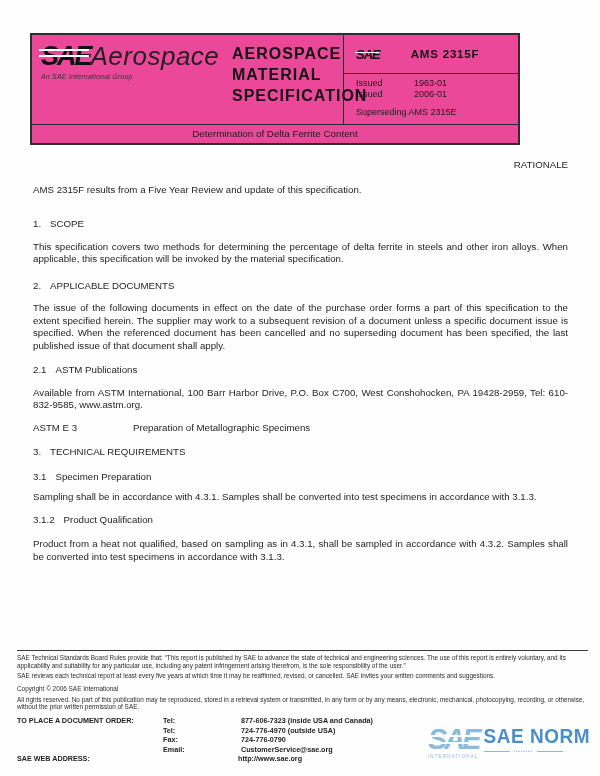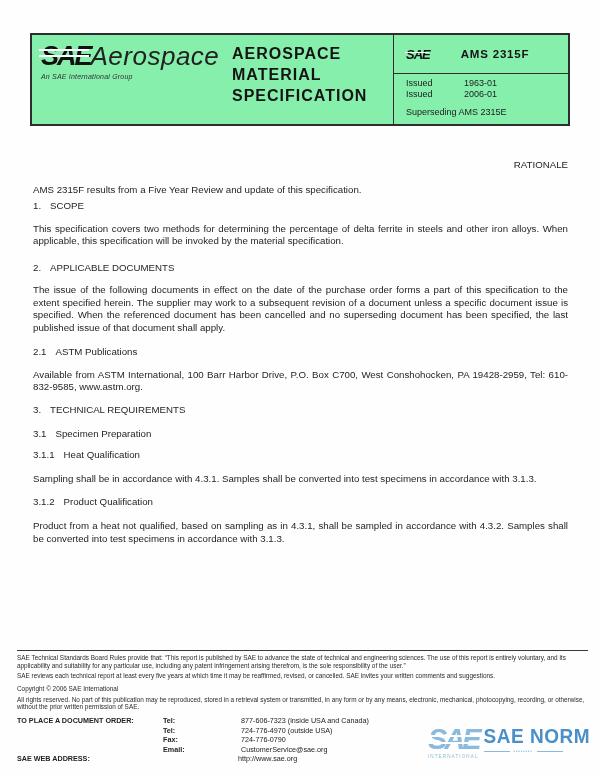--- a/index.html
+++ b/index.html
@@ -8,22 +8,22 @@
     background:#fbfbfa;
     font-family:"Liberation Sans", sans-serif;
     color:#1c1c1c;
     position:relative;
     overflow:hidden;
   }
   .page { position:absolute; inset:0; background:#fefefe; }
 
   
   .header-box {
-    position:absolute; left:30px; top:33px; width:540px;
-    border:2px solid #2e2e2e; background:#86efac;
+    position:absolute; left:30px; top:33px; width:490px;
+    border:2px solid #2e2e2e; background:#ec4899;
   }
   .header-row1 { display:flex; height:89px; }
   .cell-main { flex:1; position:relative; }
 
   .logo-block { position:absolute; left:9px; top:6px; }
   .logo-line { white-space:nowrap; }
   .sae-big {
     font-weight:bold; font-style:italic; font-size:27px; letter-spacing:-2px;
     position:relative; display:inline-block; color:#111;
   }
@@ -61,41 +61,41 @@
   .spec-body {
     position:absolute; left:33px; top:153px; width:535px;
     font-size:9.7px; line-height:12.5px; color:#1e1e1e;
   }
   .h-center { text-align:right; margin-top:6px; margin-bottom:12px; }
   .para { text-align:justify; }
   .h-sec { white-space:nowrap; }
   .h-num { display:inline-block; margin-right:9px; }
   .mb-sm { margin-bottom:10px; }
   .mb-md { margin-bottom:12px; }
-  .mb-lg { margin-bottom:4px; }
+  .mb-lg { margin-bottom:22px; }
   .mb-xl { margin-bottom:14px; }
   .mb-xs { margin-bottom:8px; }
   .astm-row { margin-bottom:12px; }
   .astm-ref { display:inline-block; width:100px; }
 
   
   .footer-rule { position:absolute; left:17px; top:650px; width:571px; border-top:1.2px solid #3a3a3a; }
   .footer-legal {
     position:absolute; left:17px; top:654px; width:572px;
     font-size:6.4px; line-height:7.6px; color:#2a2a2a;
   }
   .fl { text-align:left; }
   .fmb1 { margin-bottom:3px; }
   .fmb2 { margin-bottom:5.5px; }
 
   .order-block { position:absolute; left:17px; top:716px; font-size:7.2px; line-height:9.6px; color:#222; }
   .order-row { display:flex; }
   .order-label { width:146px; font-weight:bold; }
   .c-label { width:42px; font-weight:bold; }
-  .c-value { font-weight:normal;padding-left:36px; }
+  .c-value { font-weight:bold;padding-left:36px; }
   .web-row { margin-top:0;gap:39px; }
 
   
   .watermark {
     position:absolute; right:10px; top:726px;
     display:flex; align-items:flex-start; gap:5px;
   }
   .wm-left { text-align:center; }
   .wm-sae {
     font-weight:bold; font-style:italic; font-size:29px; letter-spacing:-3px;
@@ -132,39 +132,40 @@
           <span class="sae-small">SAE</span>
           <span class="doc-number">AMS 2315F</span>
         </div>
         <div class="dates-block">
           <div class="date-row"><span class="date-label">Issued</span><span class="date-value">1963-01</span></div>
           <div class="date-row"><span class="date-label">Issued</span><span class="date-value">2006-01</span></div>
           <div class="superseding">Superseding AMS 2315E</div>
         </div>
       </div>
     </div>
+    <div class="title-row">Determination of Delta Ferrite Content</div>
   </div>
 
   <div class="spec-body">
     <div class="h-center">RATIONALE</div>
     <p class="para mb-lg">AMS 2315F results from a Five Year Review and update of this specification.</p>
 
     <div class="h-sec mb-sm"><span class="h-num">1.</span><span>SCOPE</span></div>
     <p class="para mb-xl">This specification covers two methods for determining the percentage of delta ferrite in steels and other iron alloys.  When applicable, this specification will be invoked by the material specification.</p>
 
     <div class="h-sec mb-sm"><span class="h-num">2.</span><span>APPLICABLE DOCUMENTS</span></div>
     <p class="para mb-md">The issue of the following documents in effect on the date of the purchase order forms a part of this specification to the extent specified herein. The supplier may work to a subsequent revision of a document unless a specific document issue is specified. When the referenced document has been cancelled and no superseding document has been specified, the last published issue of that document shall apply.</p>
 
     <div class="h-sec mb-sm"><span class="h-num">2.1</span><span>ASTM Publications</span></div>
     <p class="para mb-sm">Available from ASTM International, 100 Barr Harbor Drive, P.O. Box C700, West Conshohocken, PA 19428-2959, Tel: 610-832-9585, www.astm.org.</p>
 
+    <div class="astm-row"><span class="astm-ref">ASTM E 3</span><span>Preparation of Metallographic Specimens</span></div>
 
     <div class="h-sec mb-md"><span class="h-num">3.</span><span>TECHNICAL REQUIREMENTS</span></div>
     <div class="h-sec mb-xs"><span class="h-num">3.1</span><span>Specimen Preparation</span></div>
-    <div class="h-sec mb-md"><span class="h-num">3.1.1</span><span>Heat Qualification</span></div>
     <p class="para mb-sm">Sampling shall be in accordance with 4.3.1. Samples shall be converted into test specimens in accordance with 3.1.3.</p>
 
     <div class="h-sec mb-md"><span class="h-num">3.1.2</span><span>Product Qualification</span></div>
     <p class="para">Product from a heat not qualified, based on sampling as in 4.3.1, shall be sampled in accordance with 4.3.2. Samples shall be converted into test specimens in accordance with 3.1.3.</p>
   </div>
 
   <div class="footer-rule"></div>
   <div class="footer-legal">
     <p class="fl fmb1">SAE Technical Standards Board Rules provide that: “This report is published by SAE to advance the state of technical and engineering sciences.  The use of this report is entirely voluntary, and its applicability and suitability for any particular use, including any patent infringement arising therefrom, is the sole responsibility of the user.”</p>
     <p class="fl fmb2">SAE reviews each technical report at least every five years at which time it may be reaffirmed, revised, or cancelled.  SAE invites your written comments and suggestions.</p>

